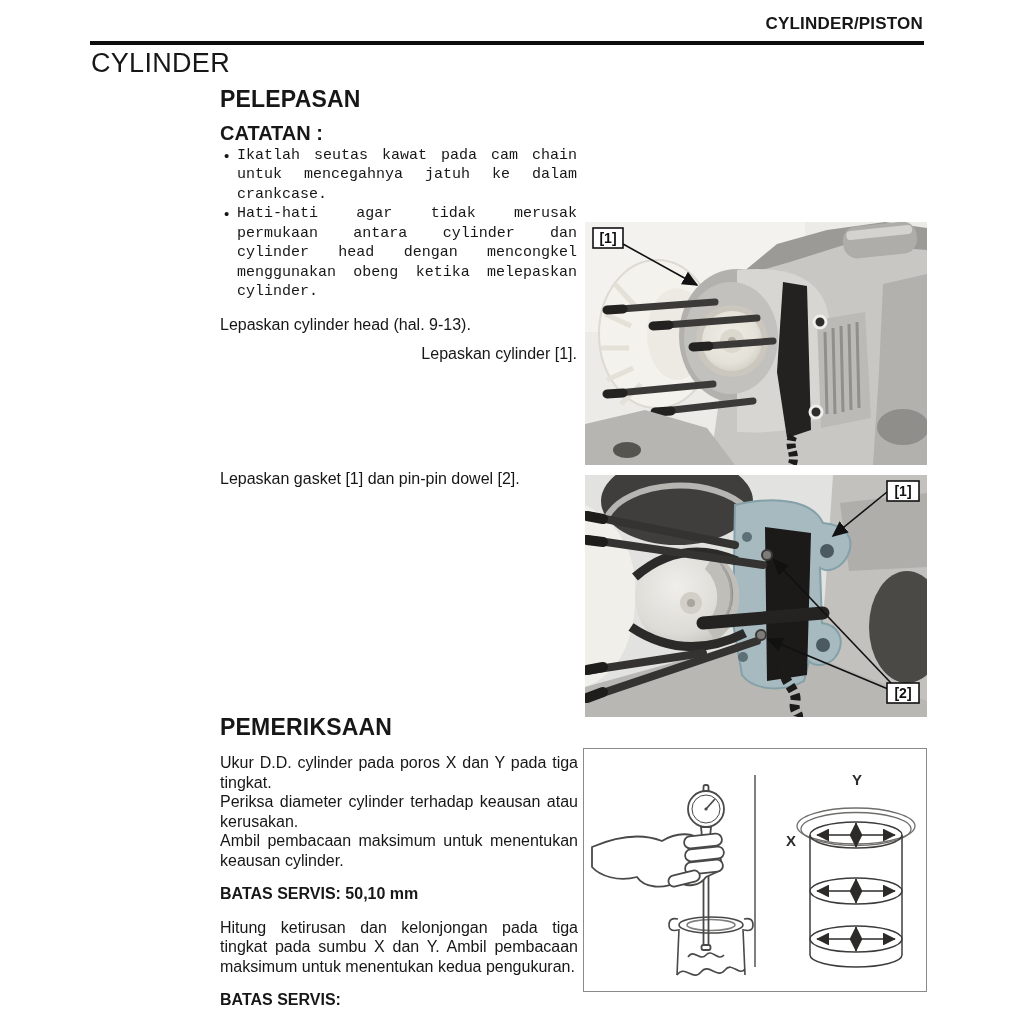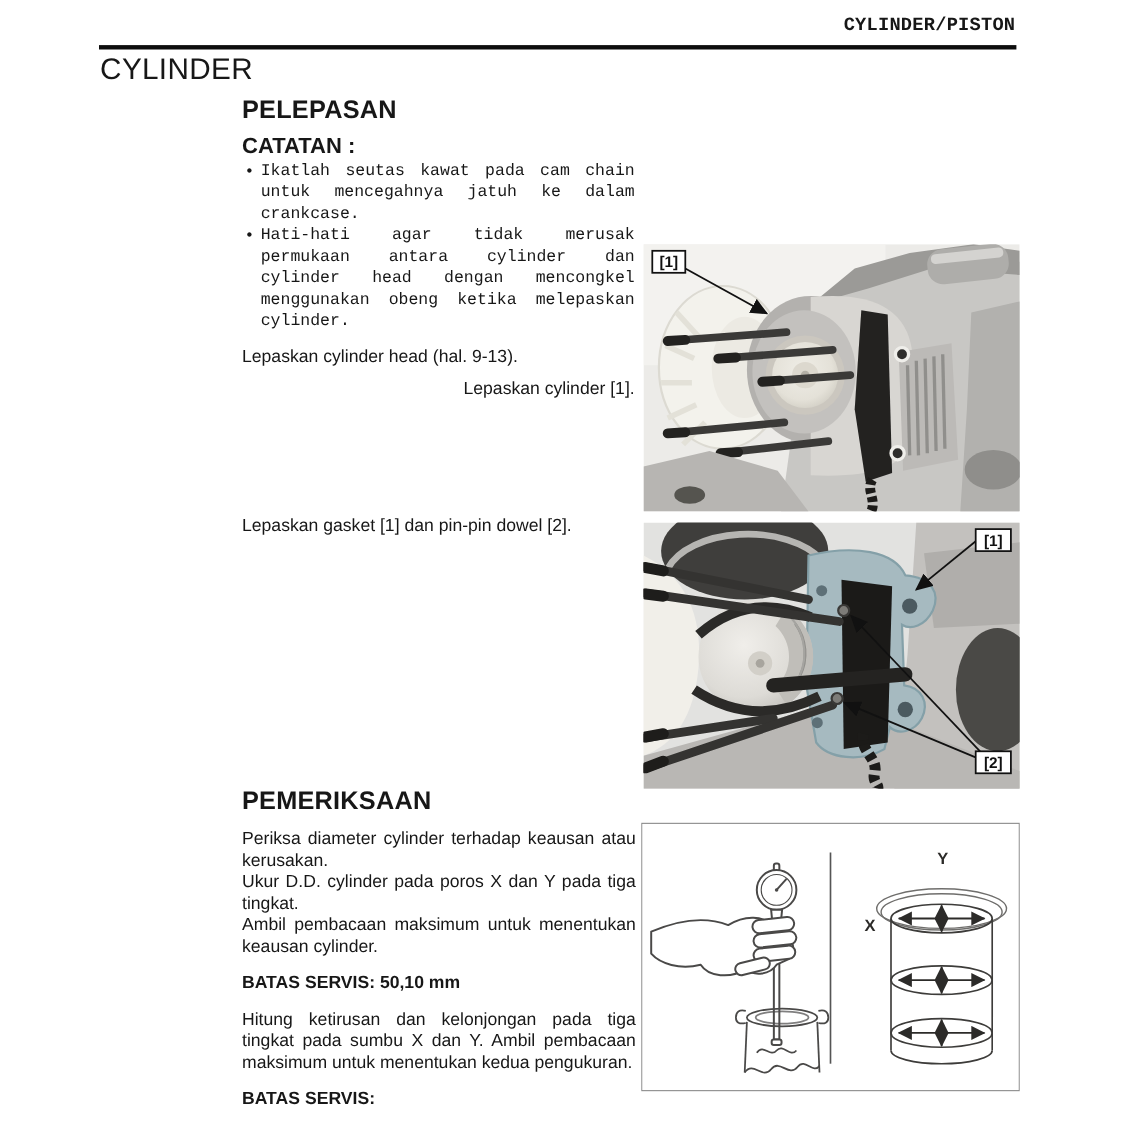--- a/index.html
+++ b/index.html
@@ -3,21 +3,21 @@
 <meta charset="utf-8">
 <style>
   html,body{margin:0;padding:0;background:#ffffff;}
   .page{
     position:relative;width:1024px;height:1024px;background:#ffffff;
     font-family:"Liberation Sans","DejaVu Sans",sans-serif;color:#171717;
     overflow:hidden;
   }
   .doc-header{
     position:absolute;top:14px;right:101px;
-    font-size:17px;font-weight:700;letter-spacing:.2px;font-family:Liberation Mono, monospace;
+    font-size:17px;font-weight:700;letter-spacing:.2px;
   }
   .rule{
     position:absolute;left:90px;right:100px;top:41px;height:4px;background:#0d0d0d;
   }
   .page-title{
     position:absolute;left:91px;top:48px;margin:0;
     font-size:27px;font-weight:400;letter-spacing:.3px;
   }
   .block{position:absolute;left:220px;width:357px;}
   .block h2{margin:0;font-size:23px;font-weight:700;letter-spacing:.2px;}
@@ -65,22 +65,22 @@
     <p class="step2">Lepaskan cylinder [1].</p>
   </section>
 
   <section class="block" style="top:469px">
     <p>Lepaskan gasket [1] dan pin-pin dowel [2].</p>
   </section>
 
   <section class="block" style="top:714px;width:358px">
     <h2>PEMERIKSAAN</h2>
     <div class="mt12">
+      <p class="just">Ukur D.D. cylinder pada poros X dan Y pada tiga tingkat.</p>
       <p class="just">Periksa diameter cylinder terhadap keausan atau kerusakan.</p>
-      <p class="just">Ukur D.D. cylinder pada poros X dan Y pada tiga tingkat.</p>
       <p class="just">Ambil pembacaan maksimum untuk menentukan keausan cylinder.</p>
     </div>
     <p class="bold mt14"><span>BATAS SERVIS:</span>&nbsp;<span>50,10 mm</span></p>
     <p class="just mt14">Hitung ketirusan dan kelonjongan pada tiga tingkat pada sumbu X dan Y. Ambil pembacaan maksimum untuk menentukan kedua pengukuran.</p>
     <p class="bold mt14">BATAS SERVIS:</p>
 
   </section>
 
   <div class="figure" style="left:585px;top:222px">
     <svg width="342" height="243" viewBox="0 0 342 243">

